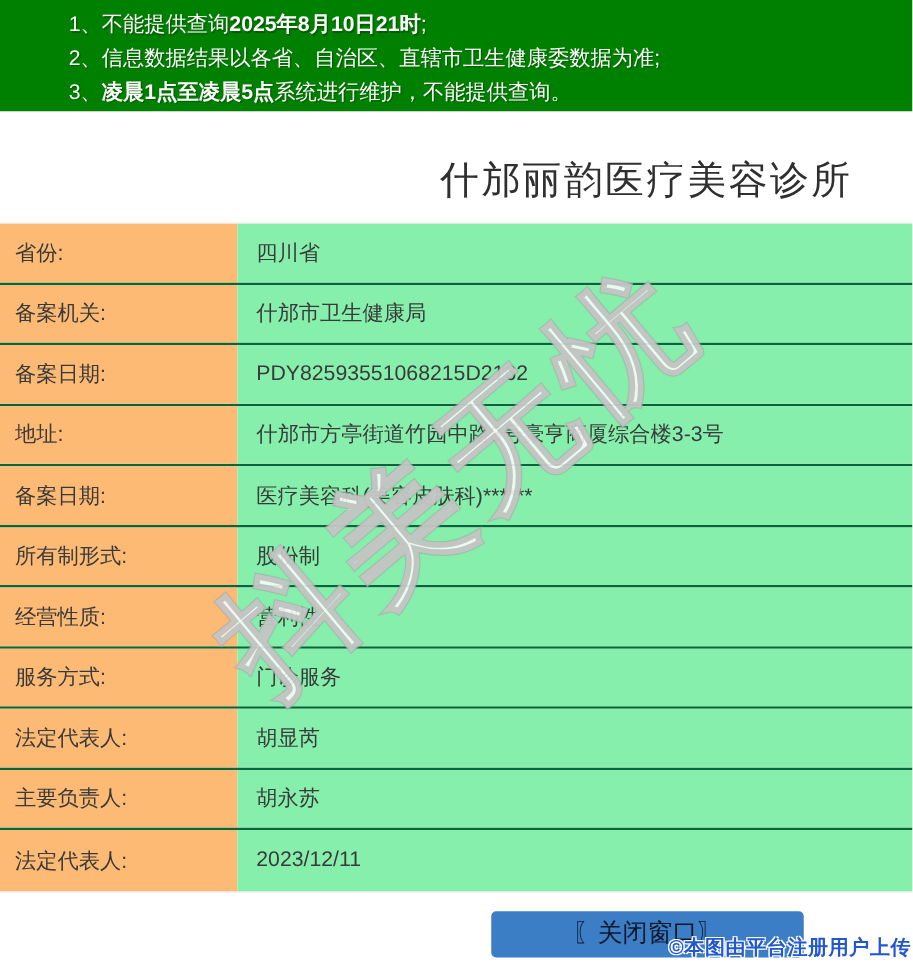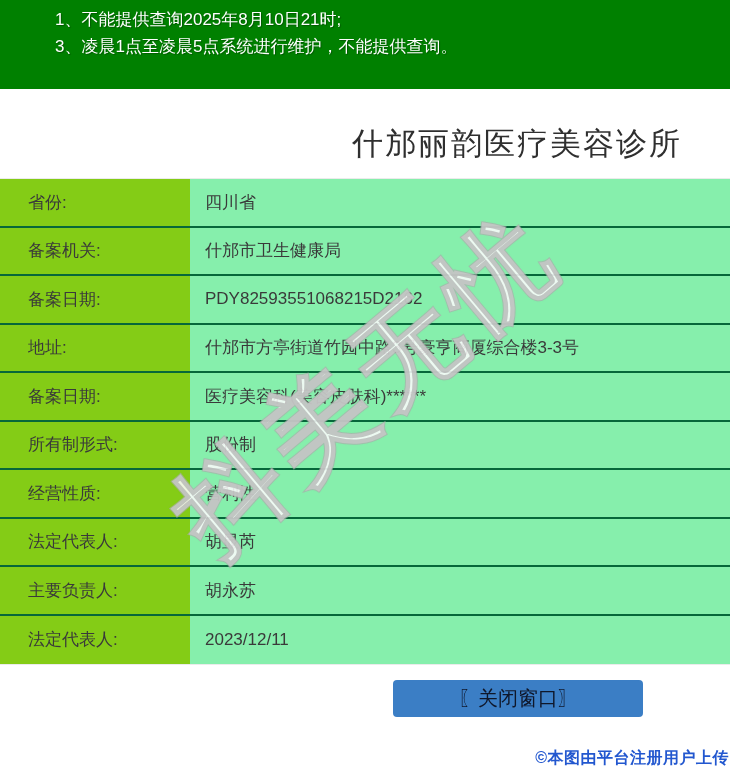--- a/index.html
+++ b/index.html
@@ -14,21 +14,21 @@
   .notice-bar{
     box-sizing:border-box;
     width:730px;height:89px;
     background:#008000;
     color:#ffffff;
     padding:6px 8px 0 55px;
     font-size:17px;
     line-height:27px;
   }
   .notice-line{white-space:nowrap;text-shadow:1px 1px 1px rgba(0,0,0,0.3);}
-  .notice-line b{font-weight:normal;}
+  .notice-line b{font-weight:bold;}
   
   .page-title{
     margin:34px 0 0 0;
     height:42px;line-height:42px;
     text-align:center;
     transform:translateX(152px);
     font-size:31px;
     color:#2f2f2f;
     font-weight:400;
     letter-spacing:2px;
@@ -47,22 +47,22 @@
     border-bottom:2px solid #06673a;
   }
   .row:last-child{border-bottom:none;}
   .cell{
     display:flex;align-items:center;
     font-size:17px;color:#3a3a3a;
     box-sizing:border-box;
   }
   .cell.label{
     width:190px;
-    background:#84cc16;
-    padding-left:28px;
+    background:#fdba74;
+    padding-left:12px;
   }
   .cell.value{
     flex:1;
     background:#86efac;
     padding-left:15px;
   }
   
   .footer{
     margin-top:15px;
     text-align:center;
@@ -104,20 +104,21 @@
     text-shadow:-1px -1px 0 #fff,1px -1px 0 #fff,-1px 1px 0 #fff,1px 1px 0 #fff;
     z-index:6;
     white-space:nowrap;
   }
 </style>
 </head>
 <body>
 
 <div class="notice-bar">
   <div class="notice-line"><span>1、</span><span>不能提供查询</span><b>2025年8月10日21时</b><span>;</span></div>
+  <div class="notice-line"><span>2、</span><span>信息数据结果以各省、自治区、直辖市卫生健康委数据为准;</span><b></b><span></span></div>
   <div class="notice-line"><span>3、</span><span></span><b>凌晨1点至凌晨5点</b><span>系统进行维护，不能提供查询。</span></div>
 </div>
 
 <h1 class="page-title">什邡丽韵医疗美容诊所</h1>
 
 <div class="info-table">
   <div class="row">
     <div class="cell label">省份:</div>
     <div class="cell value">四川省</div>
   </div>
@@ -139,20 +140,24 @@
   </div>
   <div class="row">
     <div class="cell label">所有制形式:</div>
     <div class="cell value">股份制</div>
   </div>
   <div class="row">
     <div class="cell label">经营性质:</div>
     <div class="cell value">营利性</div>
   </div>
   <div class="row">
+    <div class="cell label">服务方式:</div>
+    <div class="cell value">门诊服务</div>
+  </div>
+  <div class="row">
     <div class="cell label">法定代表人:</div>
     <div class="cell value">胡显芮</div>
   </div>
   <div class="row">
     <div class="cell label">主要负责人:</div>
     <div class="cell value">胡永苏</div>
   </div>
   <div class="row">
     <div class="cell label">法定代表人:</div>
     <div class="cell value">2023/12/11</div>

